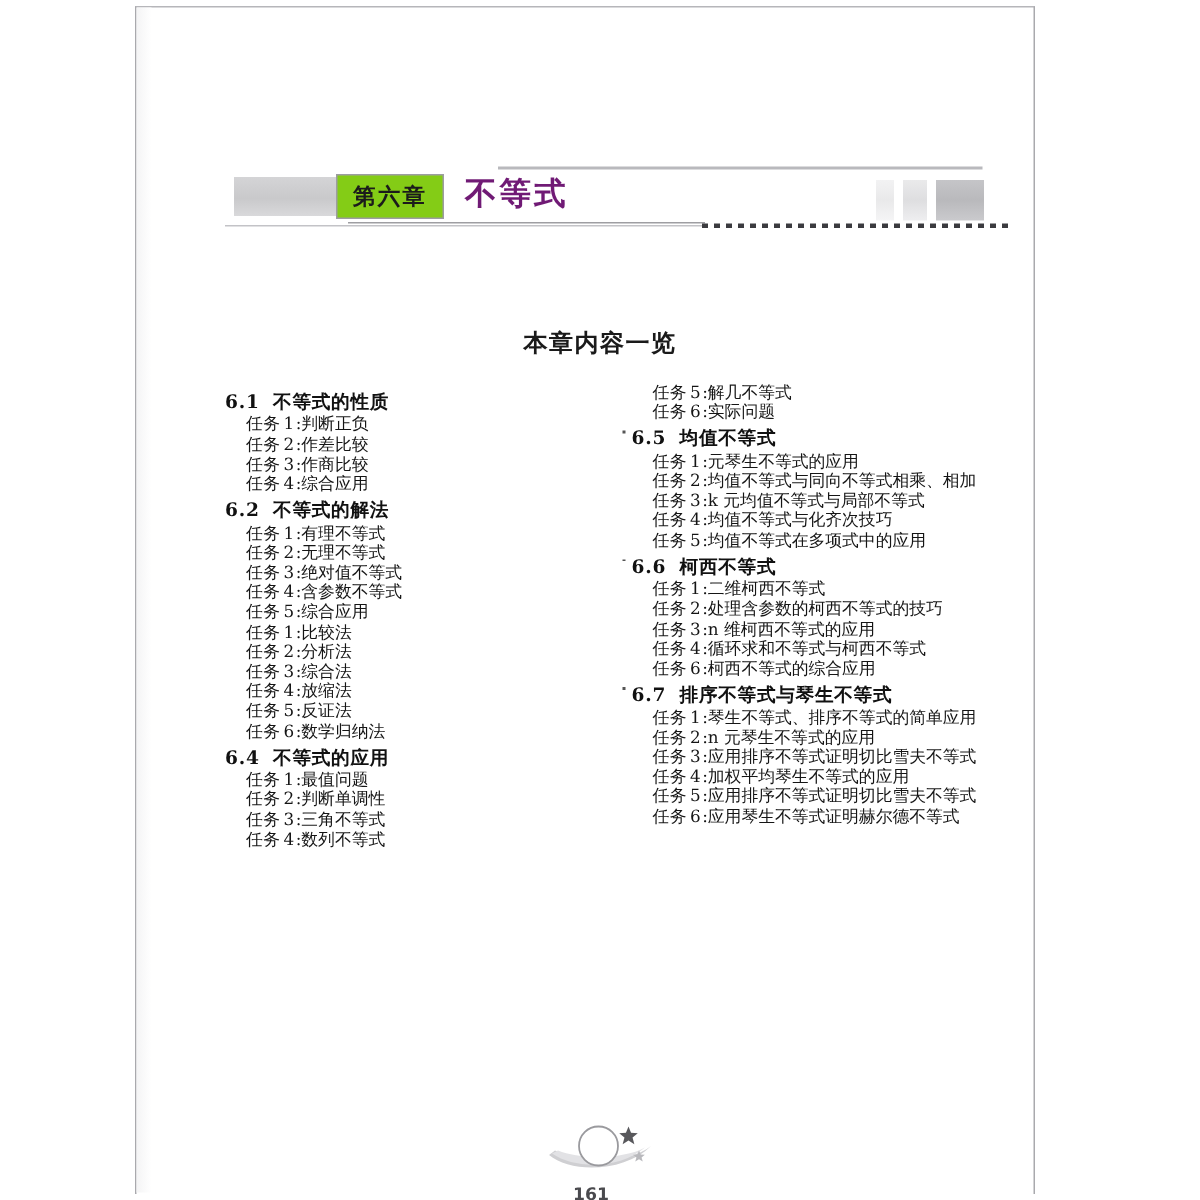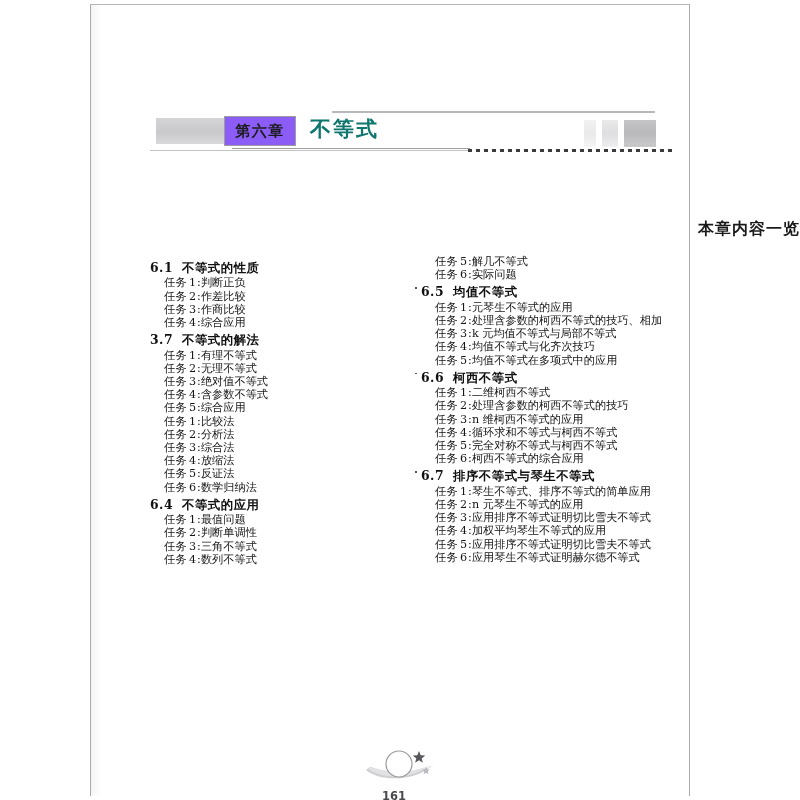--- a/index.html
+++ b/index.html
@@ -65,42 +65,42 @@
     width: 84px;
     height: 26px;
     background: linear-gradient(to bottom, #d4d4d6, #c9c9cb 55%, #d9d9db);
   }
   #chapter-label-box {
     position: absolute;
     left: 74px;
     top: 12px;
     width: 72px;
     height: 30px;
-    background: #8b5cf6;
+    background: #84cc16;
     border: 1px solid #9d9da1;
     box-sizing: border-box;
     display: flex;
     align-items: center;
     justify-content: center;
   }
   #chapter-label-box .txt {
     font-size: 15px;
     font-weight: bold;
     color: #1b1b1b;
     letter-spacing: 1.5px;
     font-family: "DejaVu Serif", "Liberation Serif", serif;
     white-space: nowrap;
   }
   #chapter-title {
     position: absolute;
     left: 160px;
     top: 11px;
     font-size: 21px;
     font-weight: bold;
-    color: #0f766e;
+    color: #701a75;
     letter-spacing: 2px;
     font-family: "DejaVu Serif", "Liberation Serif", serif;
     white-space: nowrap;
   }
   .deco-block {
     position: absolute;
     top: 16px;
     height: 27px;
   }
   #deco-1 { left: 434px; width: 12px; background: linear-gradient(to bottom, #f2f2f3, #e9e9ea, #f5f5f6); }
@@ -131,21 +131,21 @@
     height: 3px;
     background-image: repeating-linear-gradient(to right, #3b3b3f 0px, #3b3b3f 4px, rgba(0,0,0,0) 4px, rgba(0,0,0,0) 8px);
   }
 
   
   #content-heading {
     position: absolute;
     left: 0;
     top: 219px;
     width: 800px;
-    text-align: right;
+    text-align: center;
     font-size: 16px;
     font-weight: bold;
     color: #1a1a1a;
     letter-spacing: 1px;
     font-family: "DejaVu Sans", "Liberation Sans", sans-serif;
   }
 
   
   #toc-body {
     position: absolute;
@@ -252,21 +252,21 @@
 
   <div id="content-heading">本章内容一览</div>
 
   <div id="toc-body">
     <div class="toc-column" id="col-left">
         <div class="section-head"><span class="num">6.1</span><span class="name">不等式的性质</span></div>
         <div class="task-line"><span class="label">任务</span><span class="idx">1</span><span class="sep">:</span><span class="text">判断正负</span></div>
         <div class="task-line"><span class="label">任务</span><span class="idx">2</span><span class="sep">:</span><span class="text">作差比较</span></div>
         <div class="task-line"><span class="label">任务</span><span class="idx">3</span><span class="sep">:</span><span class="text">作商比较</span></div>
         <div class="task-line"><span class="label">任务</span><span class="idx">4</span><span class="sep">:</span><span class="text">综合应用</span></div>
-        <div class="section-head"><span class="num">3.7</span><span class="name">不等式的解法</span></div>
+        <div class="section-head"><span class="num">6.2</span><span class="name">不等式的解法</span></div>
         <div class="task-line"><span class="label">任务</span><span class="idx">1</span><span class="sep">:</span><span class="text">有理不等式</span></div>
         <div class="task-line"><span class="label">任务</span><span class="idx">2</span><span class="sep">:</span><span class="text">无理不等式</span></div>
         <div class="task-line"><span class="label">任务</span><span class="idx">3</span><span class="sep">:</span><span class="text">绝对值不等式</span></div>
         <div class="task-line"><span class="label">任务</span><span class="idx">4</span><span class="sep">:</span><span class="text">含参数不等式</span></div>
         <div class="task-line"><span class="label">任务</span><span class="idx">5</span><span class="sep">:</span><span class="text">综合应用</span></div>
         <div class="task-line"><span class="label">任务</span><span class="idx">1</span><span class="sep">:</span><span class="text">比较法</span></div>
         <div class="task-line"><span class="label">任务</span><span class="idx">2</span><span class="sep">:</span><span class="text">分析法</span></div>
         <div class="task-line"><span class="label">任务</span><span class="idx">3</span><span class="sep">:</span><span class="text">综合法</span></div>
         <div class="task-line"><span class="label">任务</span><span class="idx">4</span><span class="sep">:</span><span class="text">放缩法</span></div>
         <div class="task-line"><span class="label">任务</span><span class="idx">5</span><span class="sep">:</span><span class="text">反证法</span></div>
@@ -275,30 +275,29 @@
         <div class="task-line"><span class="label">任务</span><span class="idx">1</span><span class="sep">:</span><span class="text">最值问题</span></div>
         <div class="task-line"><span class="label">任务</span><span class="idx">2</span><span class="sep">:</span><span class="text">判断单调性</span></div>
         <div class="task-line"><span class="label">任务</span><span class="idx">3</span><span class="sep">:</span><span class="text">三角不等式</span></div>
         <div class="task-line"><span class="label">任务</span><span class="idx">4</span><span class="sep">:</span><span class="text">数列不等式</span></div>
       </div>
     <div class="toc-column" id="col-right">
         <div class="task-line"><span class="label">任务</span><span class="idx">5</span><span class="sep">:</span><span class="text">解几不等式</span></div>
         <div class="task-line"><span class="label">任务</span><span class="idx">6</span><span class="sep">:</span><span class="text">实际问题</span></div>
         <div class="section-head has-marker"><span class="num">6.5</span><span class="name">均值不等式</span></div>
         <div class="task-line"><span class="label">任务</span><span class="idx">1</span><span class="sep">:</span><span class="text">元琴生不等式的应用</span></div>
-        <div class="task-line"><span class="label">任务</span><span class="idx">2</span><span class="sep">:</span><span class="text">处理含参数的柯西不等式的技巧、相加</span></div>
+        <div class="task-line"><span class="label">任务</span><span class="idx">2</span><span class="sep">:</span><span class="text">均值不等式与同向不等式相乘、相加</span></div>
         <div class="task-line"><span class="label">任务</span><span class="idx">3</span><span class="sep">:</span><span class="text">k 元均值不等式与局部不等式</span></div>
         <div class="task-line"><span class="label">任务</span><span class="idx">4</span><span class="sep">:</span><span class="text">均值不等式与化齐次技巧</span></div>
         <div class="task-line"><span class="label">任务</span><span class="idx">5</span><span class="sep">:</span><span class="text">均值不等式在多项式中的应用</span></div>
         <div class="section-head has-marker"><span class="num">6.6</span><span class="name">柯西不等式</span></div>
         <div class="task-line"><span class="label">任务</span><span class="idx">1</span><span class="sep">:</span><span class="text">二维柯西不等式</span></div>
         <div class="task-line"><span class="label">任务</span><span class="idx">2</span><span class="sep">:</span><span class="text">处理含参数的柯西不等式的技巧</span></div>
         <div class="task-line"><span class="label">任务</span><span class="idx">3</span><span class="sep">:</span><span class="text">n 维柯西不等式的应用</span></div>
         <div class="task-line"><span class="label">任务</span><span class="idx">4</span><span class="sep">:</span><span class="text">循环求和不等式与柯西不等式</span></div>
-        <div class="task-line"><span class="label">任务</span><span class="idx">5</span><span class="sep">:</span><span class="text">完全对称不等式与柯西不等式</span></div>
         <div class="task-line"><span class="label">任务</span><span class="idx">6</span><span class="sep">:</span><span class="text">柯西不等式的综合应用</span></div>
         <div class="section-head has-marker"><span class="num">6.7</span><span class="name">排序不等式与琴生不等式</span></div>
         <div class="task-line"><span class="label">任务</span><span class="idx">1</span><span class="sep">:</span><span class="text">琴生不等式、排序不等式的简单应用</span></div>
         <div class="task-line"><span class="label">任务</span><span class="idx">2</span><span class="sep">:</span><span class="text">n 元琴生不等式的应用</span></div>
         <div class="task-line"><span class="label">任务</span><span class="idx">3</span><span class="sep">:</span><span class="text">应用排序不等式证明切比雪夫不等式</span></div>
         <div class="task-line"><span class="label">任务</span><span class="idx">4</span><span class="sep">:</span><span class="text">加权平均琴生不等式的应用</span></div>
         <div class="task-line"><span class="label">任务</span><span class="idx">5</span><span class="sep">:</span><span class="text">应用排序不等式证明切比雪夫不等式</span></div>
         <div class="task-line"><span class="label">任务</span><span class="idx">6</span><span class="sep">:</span><span class="text">应用琴生不等式证明赫尔德不等式</span></div>
       </div>
   </div>

